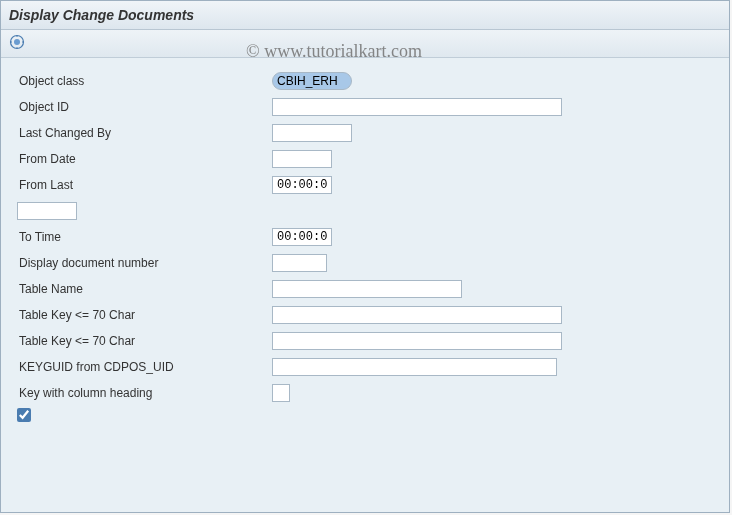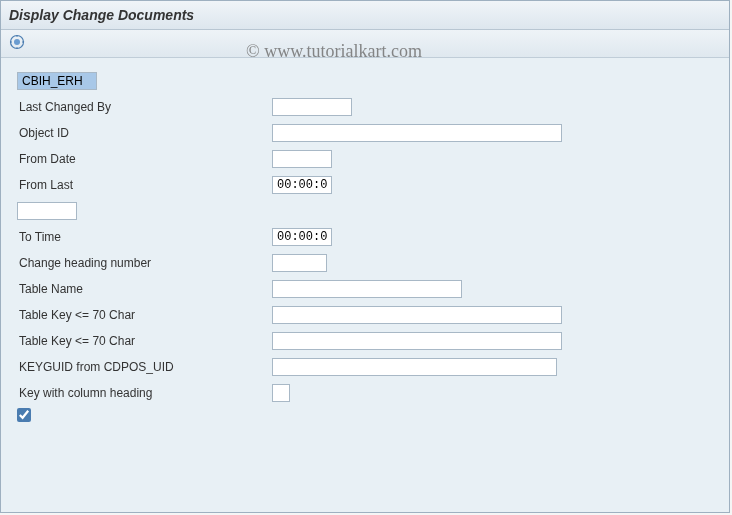--- a/index.html
+++ b/index.html
@@ -69,20 +69,21 @@
     .form-input {
       border: 1px solid #a8b8c6;
       background: #fff;
       height: 18px;
       padding: 1px 4px;
       font-size: 12px;
       font-family: inherit;
     }
     .form-input.selected {
       background: #a8c8e8;
+      border-radius: 9px;
     }
     .input-w80 { width: 80px; }
     .input-w60 { width: 60px; }
     .input-w55 { width: 55px; }
     .input-w190 { width: 190px; }
     .input-w285 { width: 285px; }
     .input-w290 { width: 290px; }
     .input-w18 { width: 18px; }
     .checkbox-row {
       display: flex;
@@ -121,54 +122,55 @@
         <line x1="13" y1="8" x2="15" y2="8" stroke="#4a7cb0" stroke-width="1"></line>
       </svg>
     </span>
   </div>
 
   <div class="watermark">© www.tutorialkart.com</div>
 
   <div class="form-area">
 
     <div class="form-row">
+      <span class="form-label">Object class</span>
       <input class="form-input selected input-w80" value="CBIH_ERH" style="">
+    </div>
+
+    <div class="form-row">
+      <span class="form-label">Object ID</span>
+      <input class="form-input input-w290" value="" style="">
     </div>
 
     <div class="form-row">
       <span class="form-label">Last Changed By</span>
       <input class="form-input input-w80" value="" style="">
     </div>
 
     <div class="form-row">
-      <span class="form-label">Object ID</span>
-      <input class="form-input input-w290" value="" style="">
-    </div>
-
-    <div class="form-row">
       <span class="form-label">From Date</span>
       <input class="form-input input-w60" value="" style="">
     </div>
 
     <div class="form-row">
       <span class="form-label">From Last</span>
       <input class="form-input mono input-w60" value="00:00:00" style="">
     </div>
 
     <div class="form-row">
       <input class="form-input input-w60" value="" style="">
     </div>
 
     <div class="form-row">
       <span class="form-label">To Time</span>
       <input class="form-input mono input-w60" value="00:00:00" style="">
     </div>
 
     <div class="form-row">
-      <span class="form-label">Change heading number</span>
+      <span class="form-label">Display document number</span>
       <input class="form-input input-w55" value="" style="">
     </div>
 
     <div class="form-row">
       <span class="form-label">Table Name</span>
       <input class="form-input input-w190" value="" style="">
     </div>
 
     <div class="form-row">
       <span class="form-label">Table Key &lt;= 70 Char</span>

